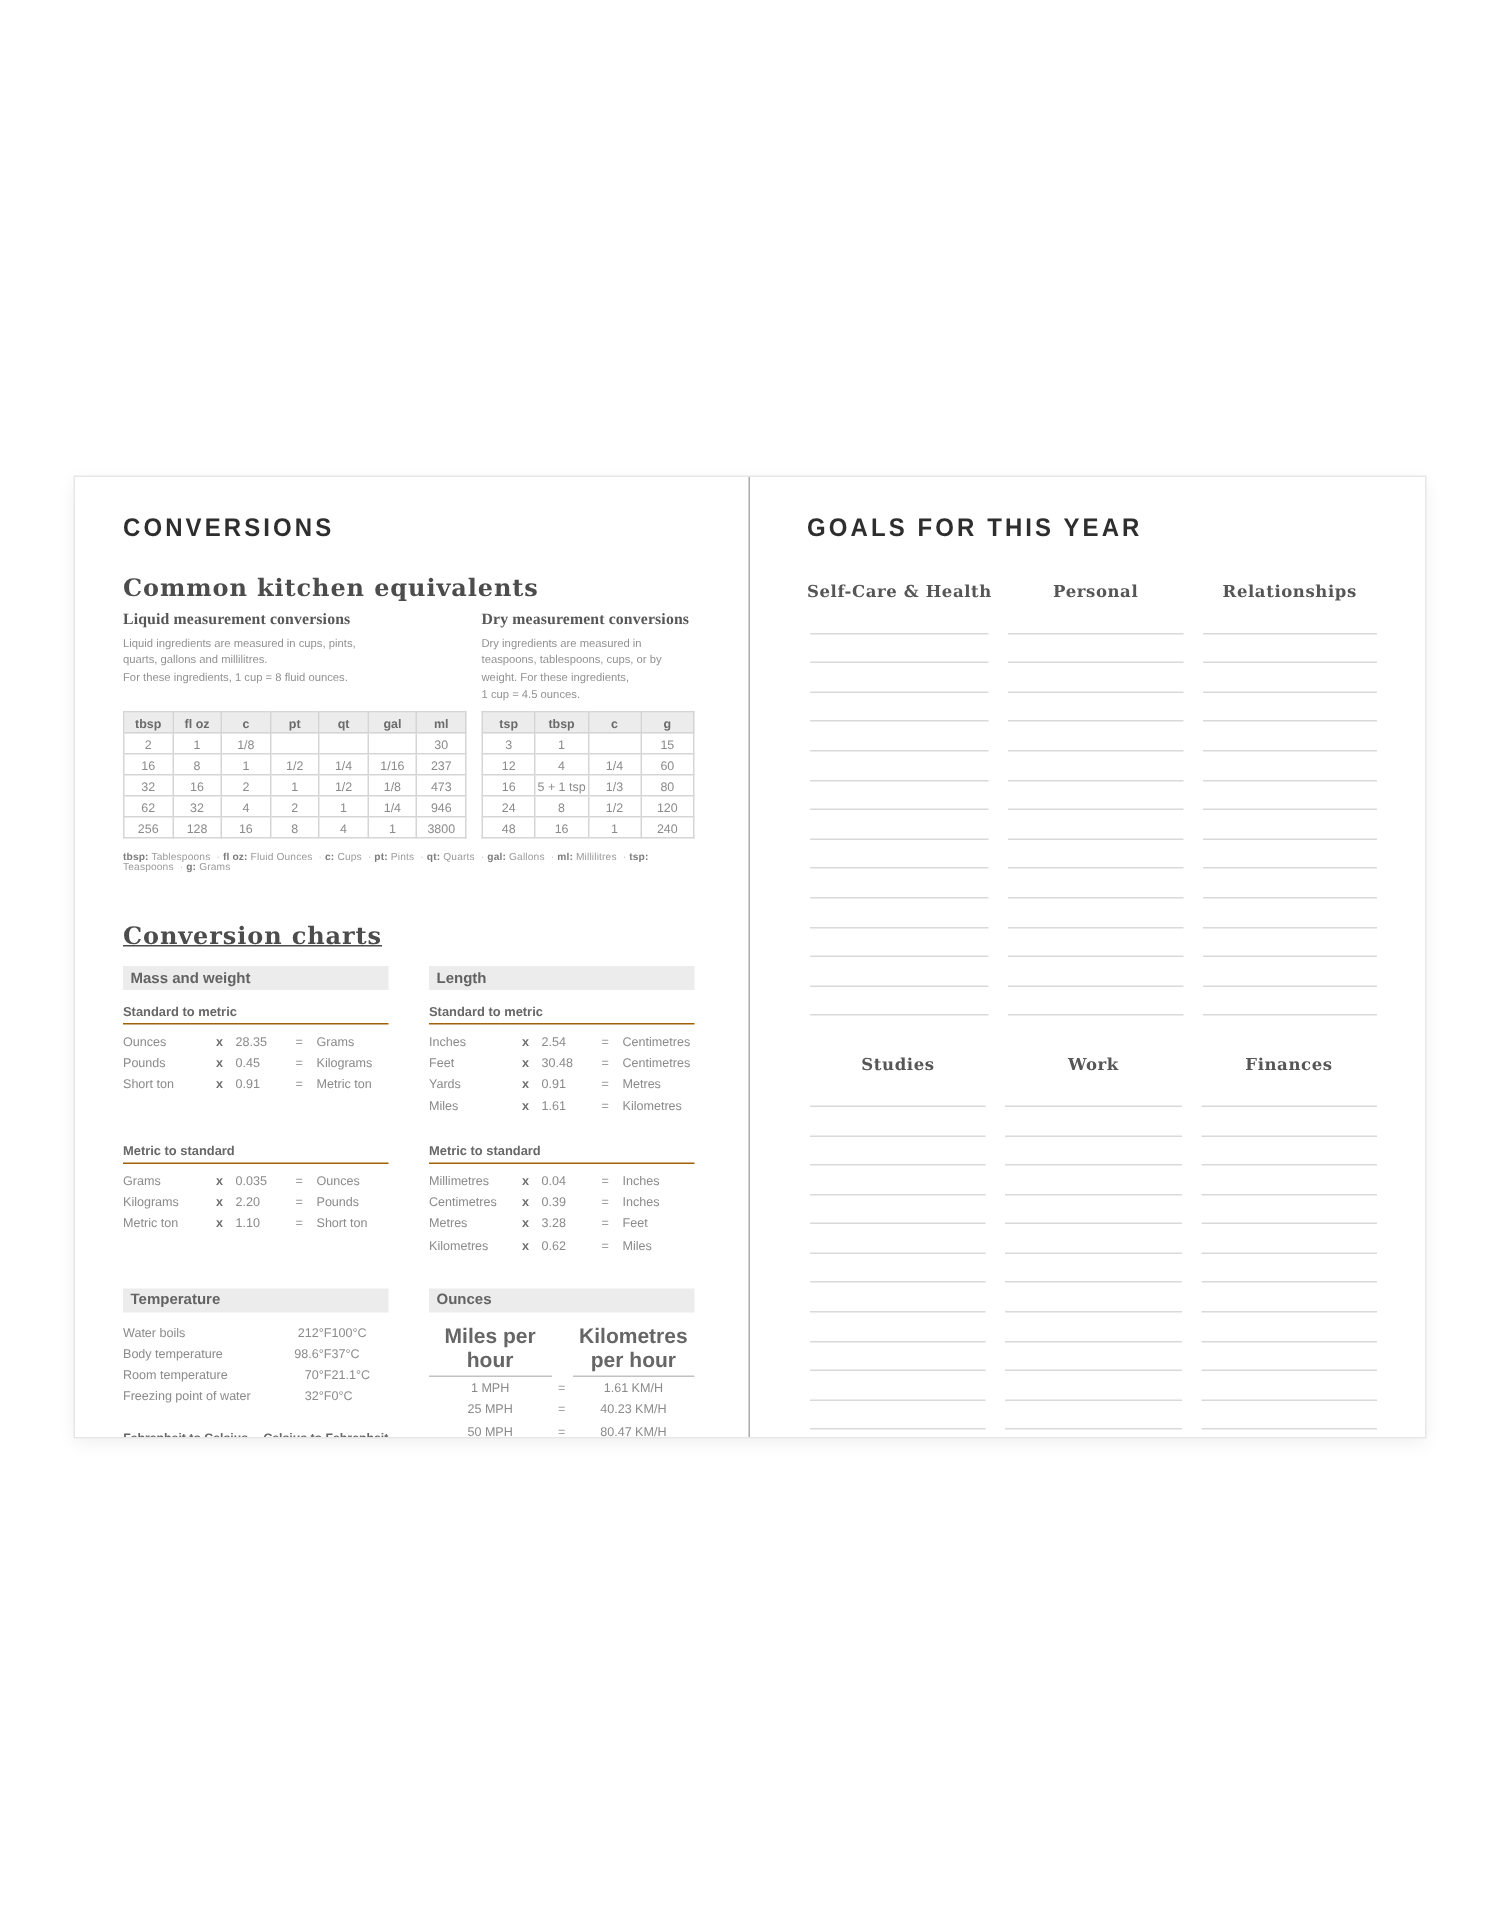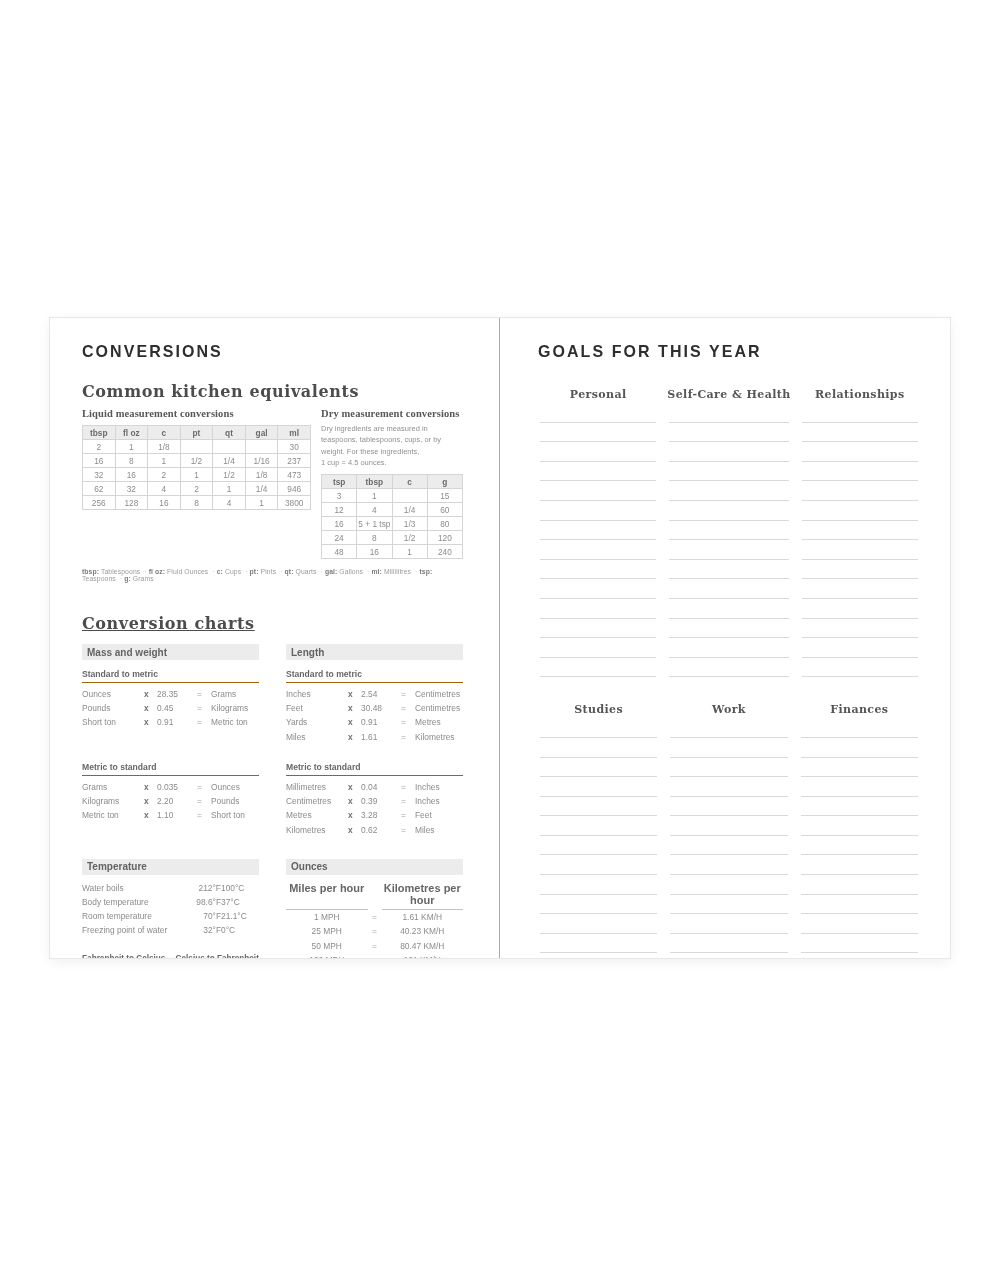--- a/index.html
+++ b/index.html
@@ -68,21 +68,21 @@
   .temp-f { width:44px;text-align:right; }
   .temp-c { width:38px; }
 
   .formula-pair { display:flex; gap:10px; margin-top:16px; }
   .formula-pair.tight { margin-top:2px; }
   .formula-col { flex:1; text-align:center; }
   .formula-col.topline { border-top:1px solid #dedede; padding-top:2px; }
   .formula-head { font-size:8.2px; font-weight:bold; color:#666666; padding-bottom:3px; border-bottom:1px solid #c2c2c2; }
 
   .speed-grid { display:grid; grid-template-columns:1fr 14px 1fr; margin-top:7px; }
-  .speed-col-head { font-size:11px; font-weight:bold; color:#666666; text-align:center; padding-bottom:3px; border-bottom:1px solid #c2c2c2; }
+  .speed-col-head { font-size:14px; font-weight:bold; color:#666666; text-align:center; padding-bottom:3px; border-bottom:1px solid #c2c2c2; }
   .speed-cell { height:14.4px; display:flex; align-items:center; justify-content:center; font-size:8.4px; color:#8b8b8b; }
   .speed-eq { color:#a5a5a5; }
 
   .goals-section { margin-top:26px; }
   .goals-grid { display:grid; grid-template-columns:1fr 1fr 1fr; column-gap:9px; }
   .goal-col-head {
     font-family:"DejaVu Serif", serif; font-size:11px; font-weight:bold;
     color:#565656; text-align:center; letter-spacing:0.4px; white-space:nowrap;
   }
   .goal-lines { margin-top:2px; padding:0 2px; }
@@ -94,20 +94,23 @@
 <div class="spread">
 
   <div class="page page-left">
     <div class="page-title">CONVERSIONS</div>
 
     <div class="serif-head kitchen-head">Common kitchen equivalents</div>
 
     <div class="kitchen-cols">
       <div class="kitchen-col liquid">
         <div class="sub-head">Liquid measurement conversions</div>
+        <div class="desc">Liquid ingredients are measured in cups, pints,
+quarts, gallons and millilitres.
+For these ingredients, 1 cup = 8 fluid ounces.</div>
         <div id="liquid-table">
             <table class="kv">
               <thead>
                 <tr>
                   <th>tbsp</th>
                   <th>fl oz</th>
                   <th>c</th>
                   <th>pt</th>
                   <th>qt</th>
                   <th>gal</th>
@@ -400,40 +403,40 @@
       </div>
     </div>
   </div>
 
   <div class="page page-right">
     <div class="page-title">GOALS FOR THIS YEAR</div>
     <div id="goals-sections">
         <div class="goals-section">
           <div class="goals-grid">
             <div>
+              <div class="goal-col-head">Self-Care &amp; Health</div>
+              <div class="goal-lines">
+                <div class="goal-line"></div>
+                <div class="goal-line"></div>
+                <div class="goal-line"></div>
+                <div class="goal-line"></div>
+                <div class="goal-line"></div>
+                <div class="goal-line"></div>
+                <div class="goal-line"></div>
+                <div class="goal-line"></div>
+                <div class="goal-line"></div>
+                <div class="goal-line"></div>
+                <div class="goal-line"></div>
+                <div class="goal-line"></div>
+                <div class="goal-line"></div>
+                <div class="goal-line"></div>
+              </div>
+            </div>
+            <div>
               <div class="goal-col-head">Personal</div>
-              <div class="goal-lines">
-                <div class="goal-line"></div>
-                <div class="goal-line"></div>
-                <div class="goal-line"></div>
-                <div class="goal-line"></div>
-                <div class="goal-line"></div>
-                <div class="goal-line"></div>
-                <div class="goal-line"></div>
-                <div class="goal-line"></div>
-                <div class="goal-line"></div>
-                <div class="goal-line"></div>
-                <div class="goal-line"></div>
-                <div class="goal-line"></div>
-                <div class="goal-line"></div>
-                <div class="goal-line"></div>
-              </div>
-            </div>
-            <div>
-              <div class="goal-col-head">Self-Care &amp; Health</div>
               <div class="goal-lines">
                 <div class="goal-line"></div>
                 <div class="goal-line"></div>
                 <div class="goal-line"></div>
                 <div class="goal-line"></div>
                 <div class="goal-line"></div>
                 <div class="goal-line"></div>
                 <div class="goal-line"></div>
                 <div class="goal-line"></div>
                 <div class="goal-line"></div>

